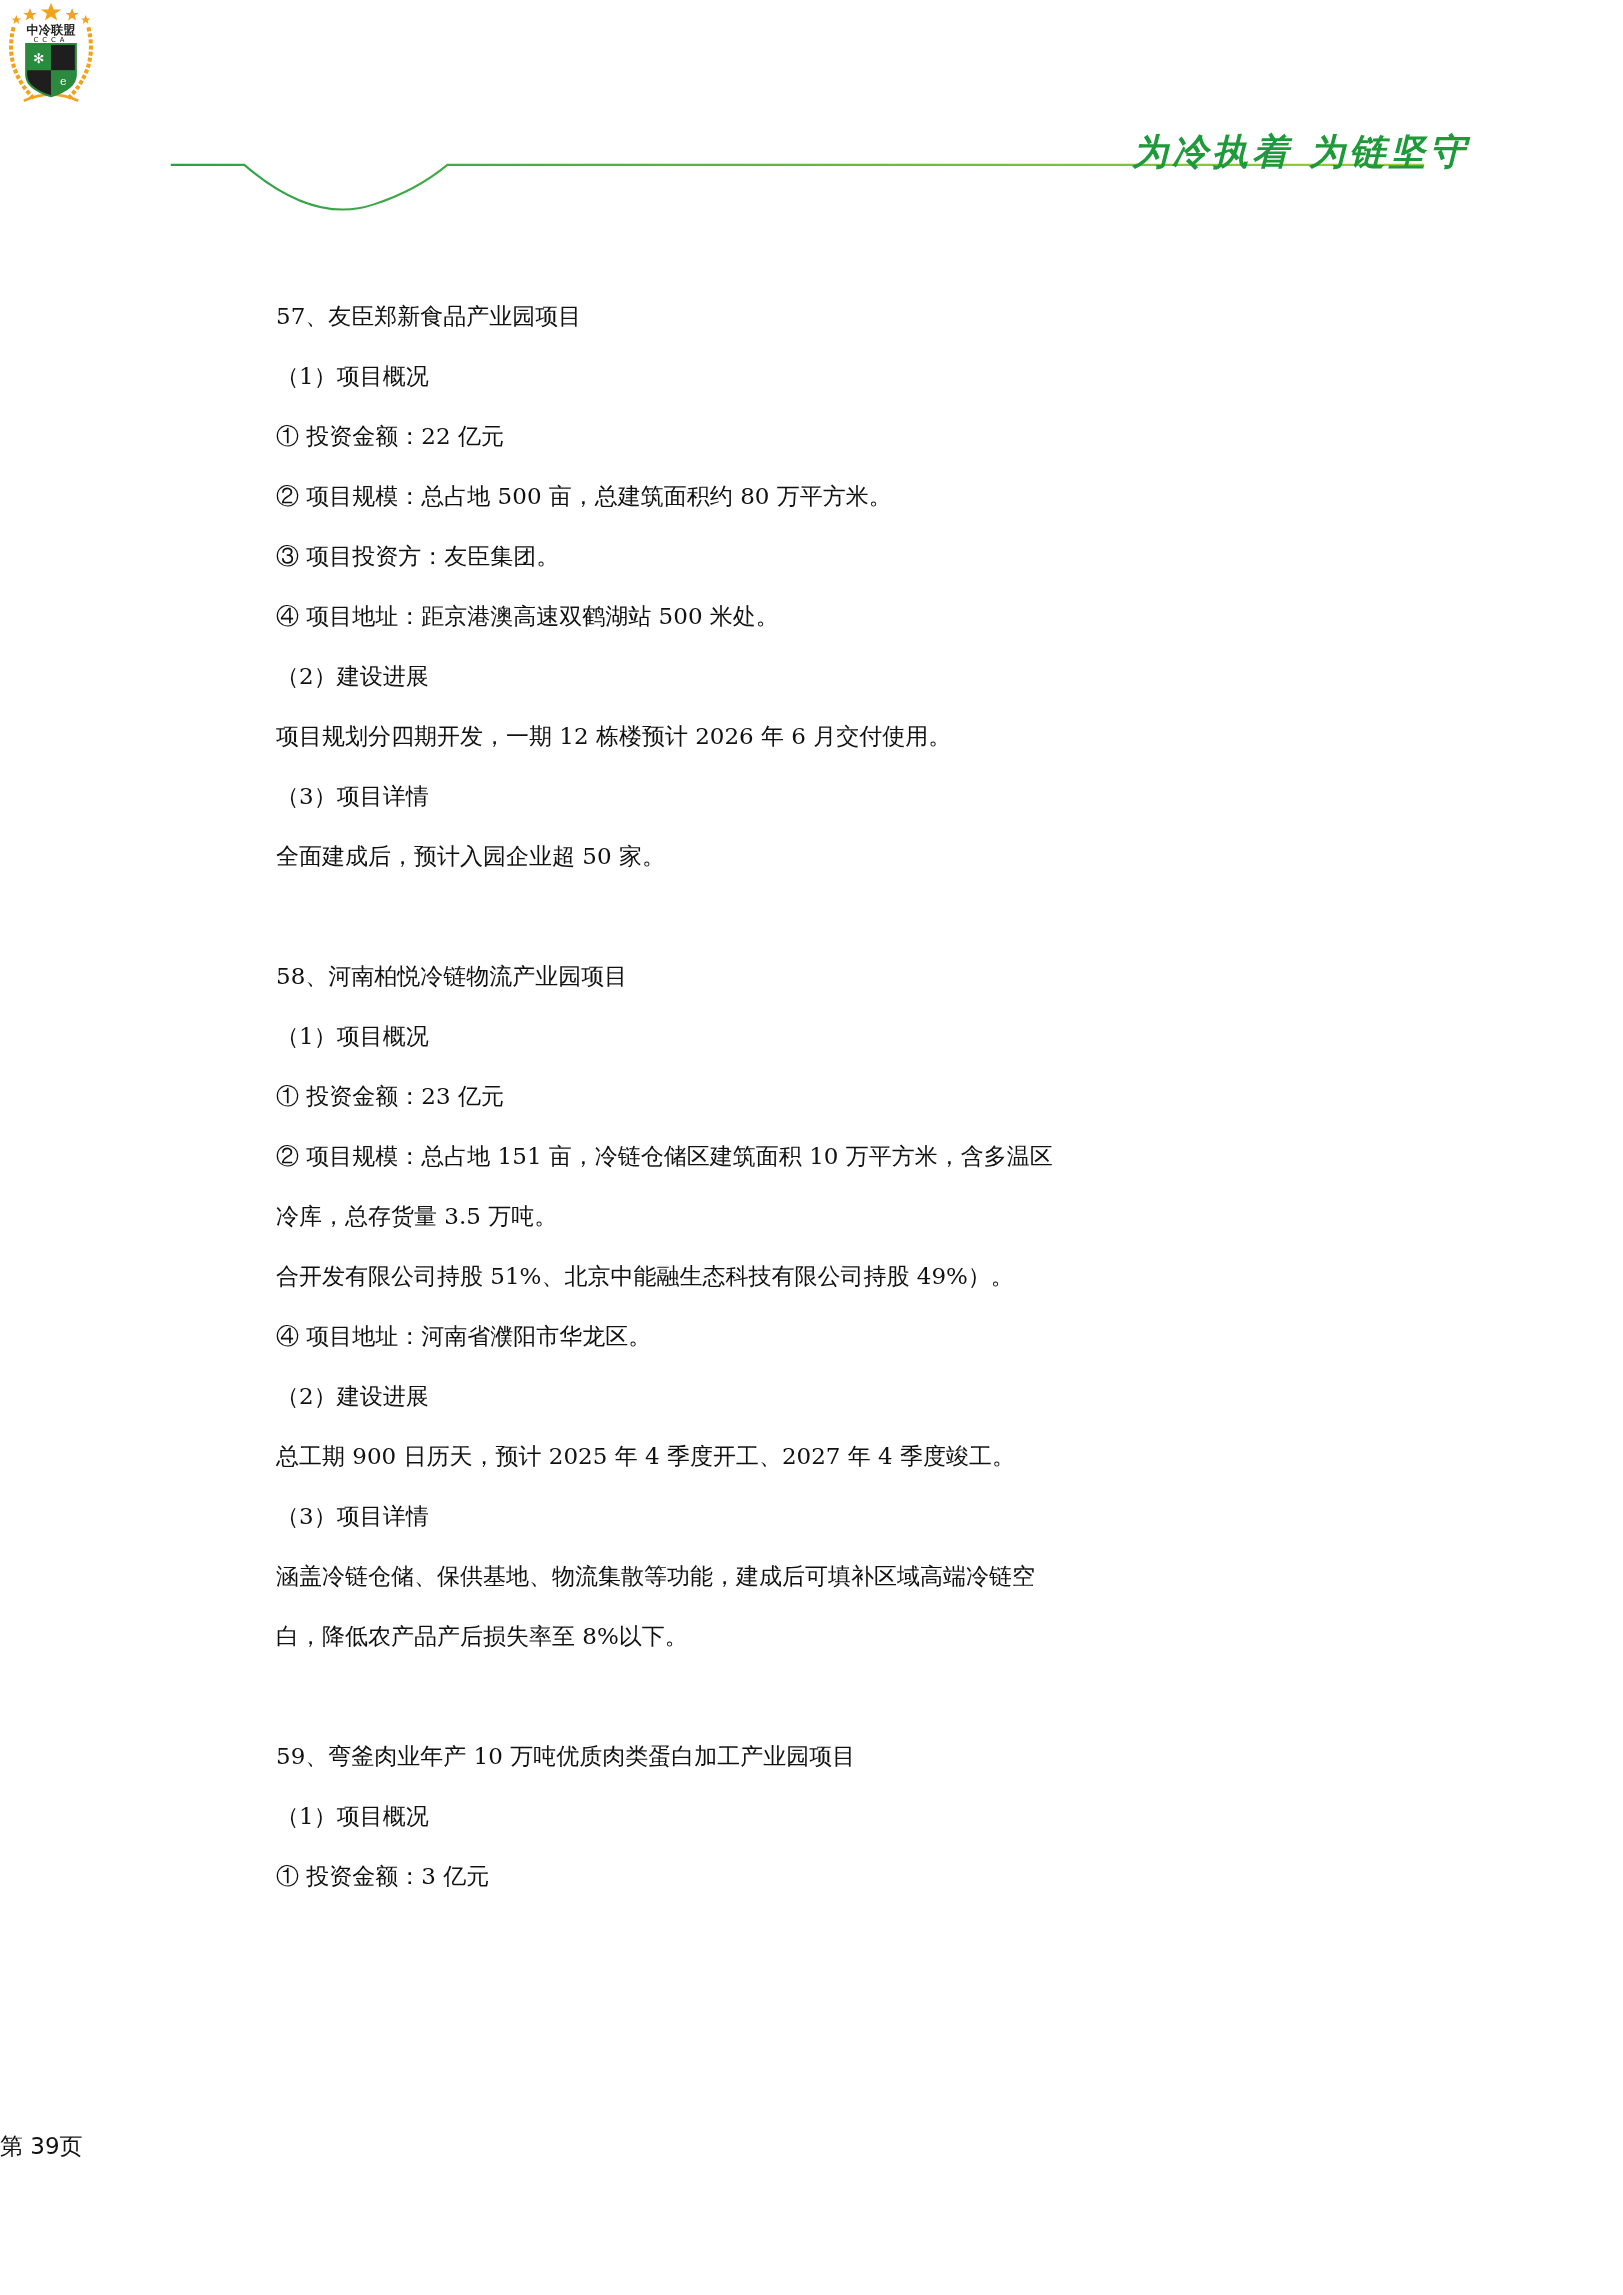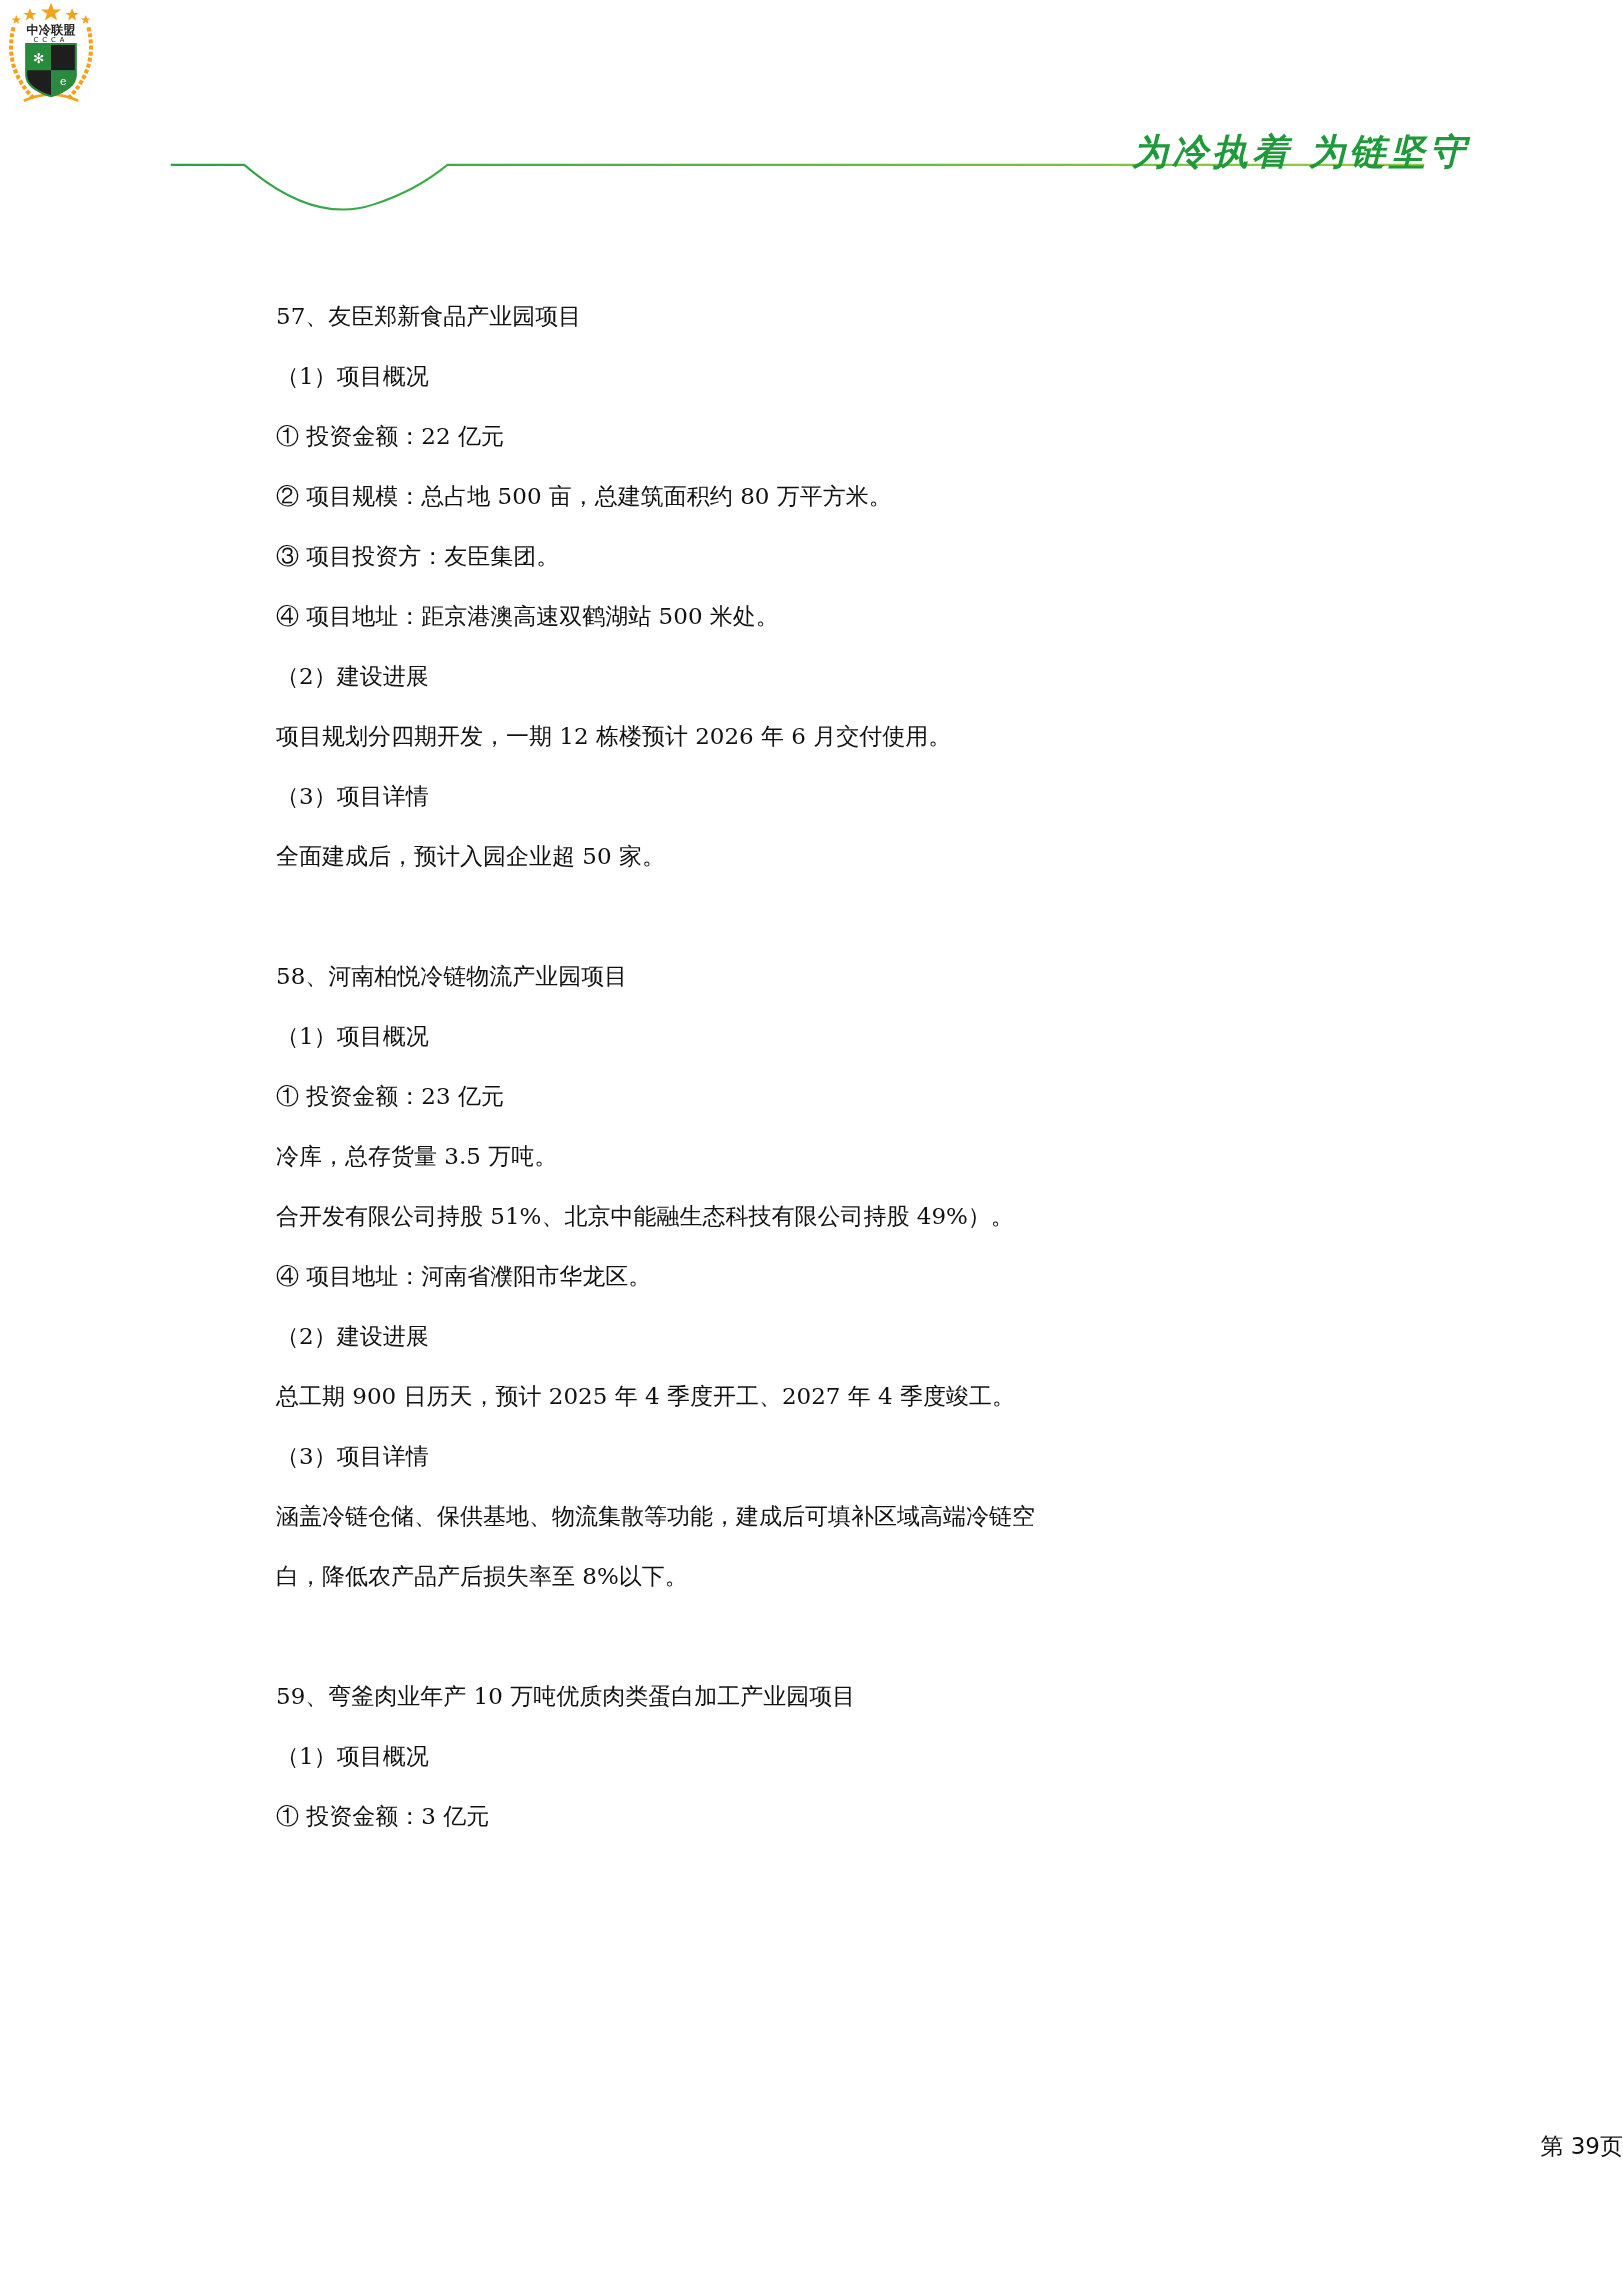--- a/index.html
+++ b/index.html
@@ -7,21 +7,21 @@
          font-family:"DejaVu Serif", "Liberation Serif", serif; color:#111; }
   .header { position:absolute; left:0; top:0; width:1392px; height:218px; }
   .header svg { position:absolute; left:0; top:0; }
   .logo { position:absolute; left:261px; top:89px; width:102px; height:109px; }
   .slogan { position:absolute; left:1132px; top:128px; font-size:36px; color:#1f9a3a;
             font-family:"DejaVu Serif", serif; font-weight:bold; font-style:italic; letter-spacing:4.1px; white-space:nowrap; }
   .content { position:absolute; left:276px; top:286px; width:1091px; }
   .line { font-size:23px; line-height:60px; height:60px; white-space:nowrap; }
   .sub { padding-left:0; }
   .gap { height:60px; }
-  .footer { position:absolute; left:0; top:2131px; width:1623px; text-align:right;
+  .footer { position:absolute; left:0; top:2131px; width:1623px; text-align:left;
             font-size:23px; font-family:"DejaVu Sans", sans-serif; color:#111; }
 </style>
 </head>
 <body>
 
 <div class="header">
   <svg width="1623" height="218" viewBox="0 0 2381 320">
     <defs>
       <linearGradient id="g1" x1="0" x2="1">
         <stop offset="0" stop-color="#2aa04a"></stop>
@@ -65,20 +65,21 @@
     <div class="line">项目规划分四期开发，一期 12 栋楼预计 2026 年 6 月交付使用。</div>
     <div class="line sub">（3）项目详情</div>
     <div class="line">全面建成后，预计入园企业超 50 家。</div>
   </div>
   <div class="gap"></div>
 
   <div>
     <div class="line">58、河南柏悦冷链物流产业园项目</div>
     <div class="line sub">（1）项目概况</div>
     <div class="line">① 投资金额：23 亿元</div>
+    <div class="line">② 项目规模：总占地 151 亩，冷链仓储区建筑面积 10 万平方米，含多温区</div>
     <div class="line">冷库，总存货量 3.5 万吨。</div>
     <div class="line">合开发有限公司持股 51%、北京中能融生态科技有限公司持股 49%）。</div>
     <div class="line">④ 项目地址：河南省濮阳市华龙区。</div>
     <div class="line sub">（2）建设进展</div>
     <div class="line">总工期 900 日历天，预计 2025 年 4 季度开工、2027 年 4 季度竣工。</div>
     <div class="line sub">（3）项目详情</div>
     <div class="line">涵盖冷链仓储、保供基地、物流集散等功能，建成后可填补区域高端冷链空</div>
     <div class="line">白，降低农产品产后损失率至 8%以下。</div>
   </div>
   <div class="gap"></div>

